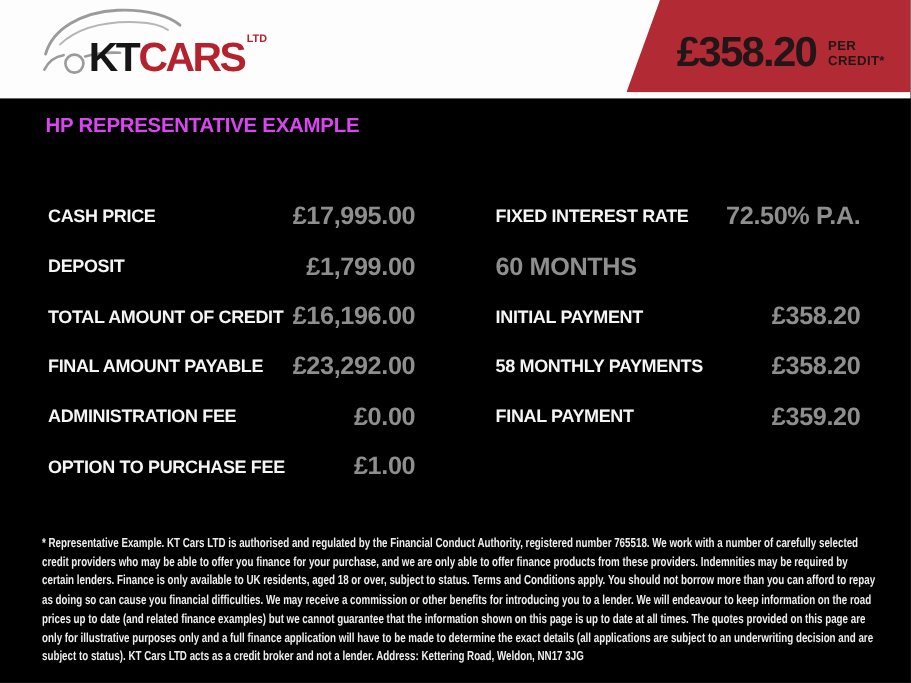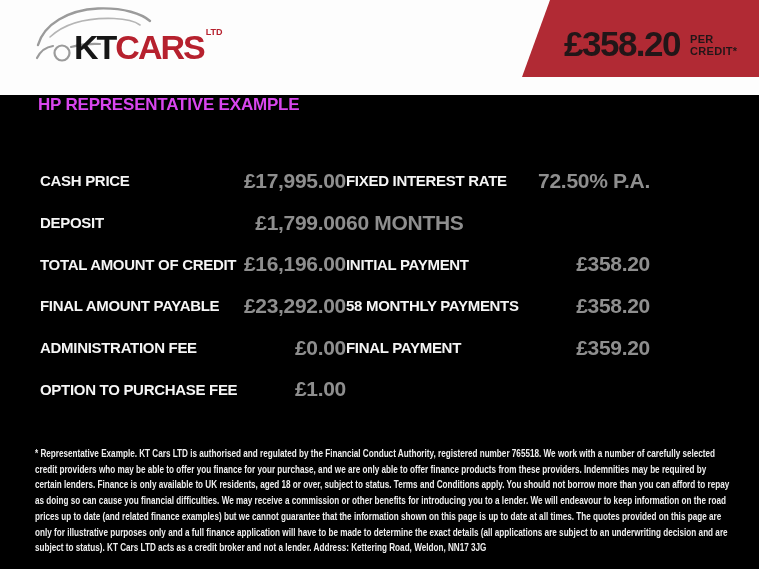--- a/index.html
+++ b/index.html
@@ -10,21 +10,21 @@
     height: 569px;
     background: #000000;
     overflow: hidden;
     font-family: "Liberation Sans", sans-serif;
     margin: 0 auto;
   }
   
   .header {
     position: absolute;
     top: 0; left: 0;
-    width: 759px; height: 95px;
+    width: 759px; height: 82px;
     background: #fdfdfd;
   }
   .logo {
     position: absolute;
     left: 34px; top: 3px;
     width: 220px; height: 72px;
   }
   .logo-swoosh {
     position: absolute;
     left: 0; top: 2px;
@@ -81,20 +81,21 @@
     font-weight: 700;
     letter-spacing: -0.2px;
     color: #d946ef;
   }
   
   .finance {
     position: absolute;
     left: 40px; top: 160px;
     width: 677px;
     display: flex;
+    gap: 67px;
   }
   .fin-col { display: block; }
   .fin-col-left  { width: 306px; }
   .fin-col-right { width: 304px; }
   .fin-row {
     height: 41.7px;
     display: flex;
     justify-content: space-between;
     align-items: center;
   }

